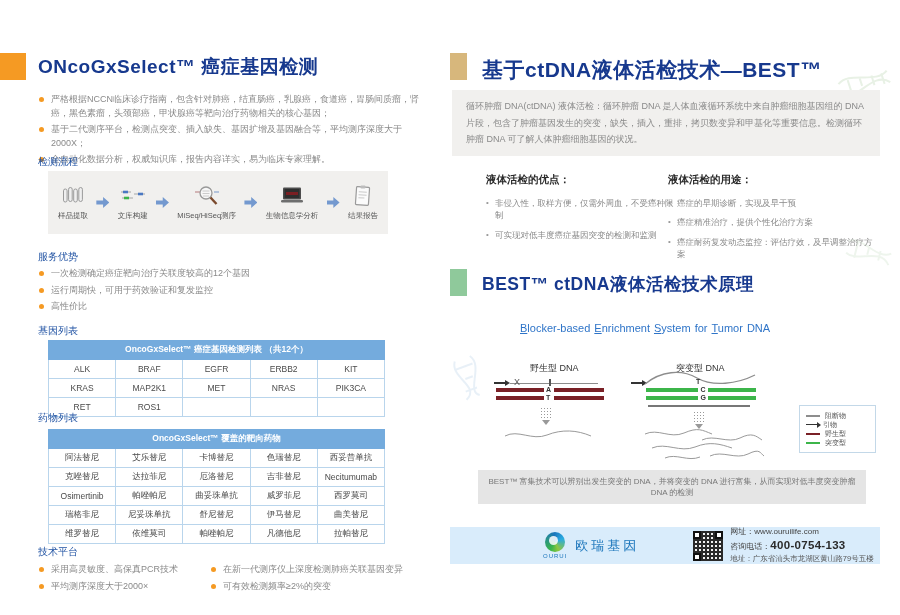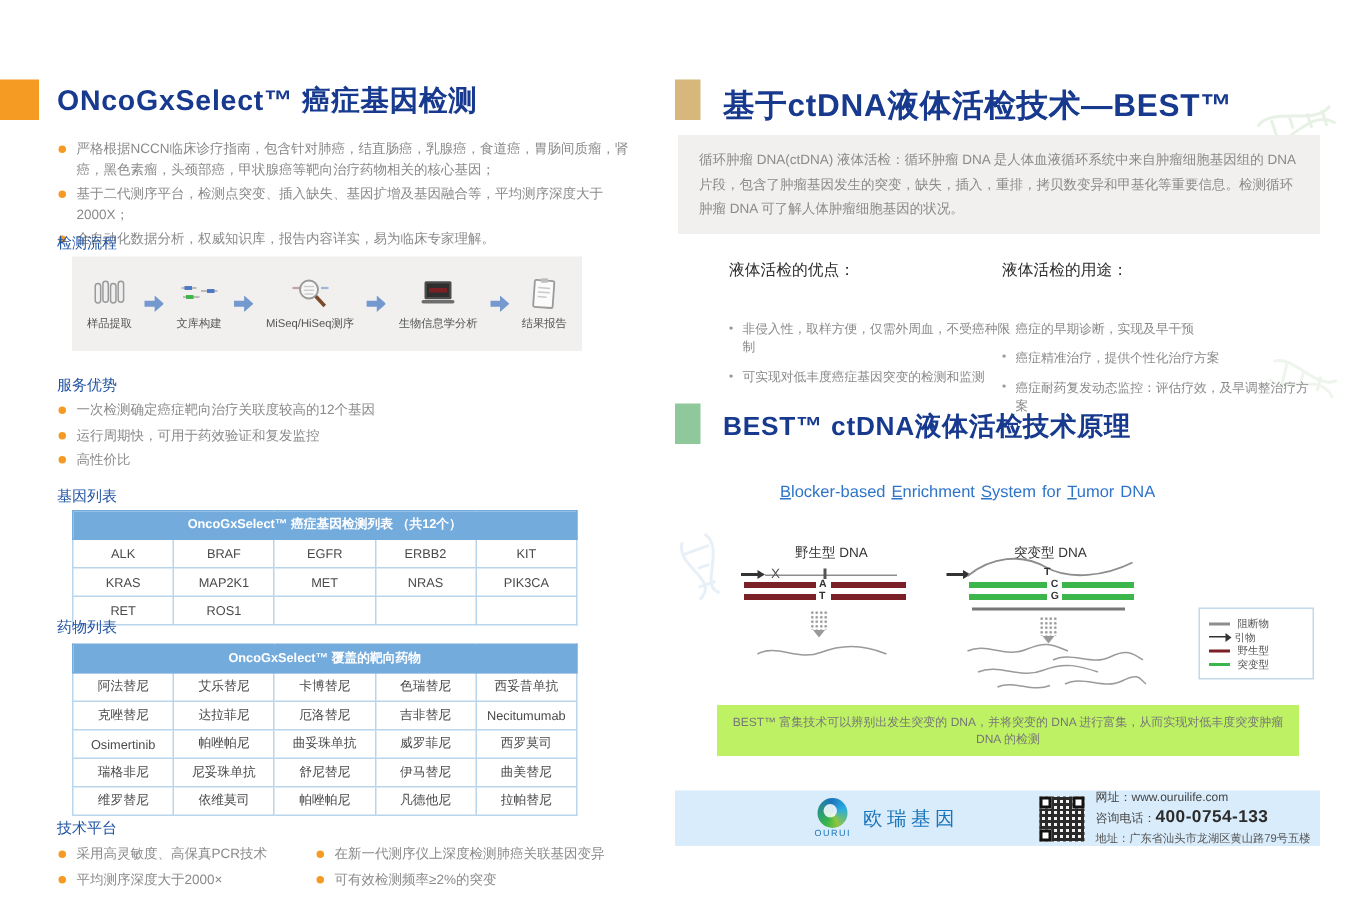--- a/index.html
+++ b/index.html
@@ -26,21 +26,21 @@
   .step{display:flex;flex-direction:column;align-items:center;gap:3px}
   .step .lbl{font-size:7.5px;color:#555;white-space:nowrap}
   .flow-arrow{width:13px;height:11px;background:#7499cf;clip-path:polygon(0 32%,52% 32%,52% 0,100% 50%,52% 100%,52% 68%,0 68%)}
   
   table.blue{border-collapse:collapse;width:337px;table-layout:fixed}
   table.blue th{background:#74abdd;border:1px solid #74abdd;color:#fff;font-size:8.5px;font-weight:bold;padding:3px 0;text-align:center}
   table.blue td{border:1px solid #b9d5ec;font-size:8.5px;color:#4a4a4a;text-align:center;padding:4px 0;background:#fff;height:16px}
   table.blue.drug td{padding:3px 0;height:14px}
   
   .graybox{background:#f1f0ee;color:#8a8a8a;font-size:9px;line-height:1.85}
-  .subhead{font-size:10.5px;font-weight:normal;color:#2b2b2b;margin-bottom:26px}
+  .subhead{font-size:10.5px;font-weight:bold;color:#2b2b2b;margin-bottom:10px}
   .subtitle{font-size:11px;color:#2e74c8;white-space:nowrap}
   .subtitle span{display:inline-block;margin-right:4px}
   .subtitle span.uf::first-letter{text-decoration:underline}
   
   .diagram{position:absolute;left:450px;top:350px;width:430px;height:120px}
   .d-label{position:absolute;font-size:9px;color:#333;white-space:nowrap}
   .bar{position:absolute;height:4px}
   .bar.wild{background:#7a2026}
   .bar.mut{background:#3cb54a}
   .base{position:absolute;font-size:7px;font-weight:bold;color:#333;line-height:1}
@@ -51,21 +51,21 @@
   .blk-tick{position:absolute;width:1.5px;height:7px;background:#555}
   .dot-arrow{position:absolute;width:12px;height:13px;background-image:radial-gradient(#999 .8px,transparent .9px);background-size:3px 3px}
   .dot-arrow::after{content:"";position:absolute;left:2px;bottom:-5px;border-top:5px solid #999;border-left:4px solid transparent;border-right:4px solid transparent}
   .legend{position:absolute;left:349px;top:55px;width:77px;border:1px solid #c3d8e8;background:#fff;padding:5px 6px}
   .legend .row{display:flex;align-items:center;gap:5px;height:9px}
   .legend .lab{font-size:7px;color:#555;white-space:nowrap}
   .leg-line{width:14px;height:2px}
   .leg-arrow{width:12px;height:1.5px;background:#333;position:relative}
   .leg-arrow::after{content:"";position:absolute;right:-3px;top:-2.2px;border-left:4px solid #333;border-top:3px solid transparent;border-bottom:3px solid transparent}
   
-  .caption{position:absolute;left:478px;top:470px;width:388px;background:#bef264;font-size:8px;color:#777;text-align:center;padding:6px 4px}
+  .caption{position:absolute;left:478px;top:470px;width:388px;background:#e5e5e5;font-size:8px;color:#777;text-align:center;padding:6px 4px}
   .footer{position:absolute;left:450px;top:527px;width:430px;height:37px;background:#d9ecfb;display:flex;align-items:center}
   .logo-wrap{display:flex;flex-direction:column;align-items:center;margin-left:93px}
   .logo-circle{width:20px;height:20px;border-radius:50%;background:conic-gradient(from 210deg,#39b54a,#1b75bb 40%,#29abe2 60%,#8dc63f 85%,#39b54a);position:relative}
   .logo-circle::after{content:"";position:absolute;left:4px;top:4px;width:9px;height:9px;border-radius:50%;background:#fff;opacity:.85}
   .logo-ourui{font-size:6px;color:#1b75bb;letter-spacing:1px;margin-top:1px}
   .brand{font-size:13px;font-weight:normal;color:#1b75bb;letter-spacing:3px;margin-left:8px}
   .qr{width:30px;height:30px;margin-left:54px;position:relative;background:
       repeating-linear-gradient(0deg,#2a2a2a 0 2px,transparent 2px 4px),
       repeating-linear-gradient(90deg,#2a2a2a 0 2px,#f2f2f2 2px 4px)}
   .qr .eye{position:absolute;width:8px;height:8px;background:#fff;border:2px solid #111}

